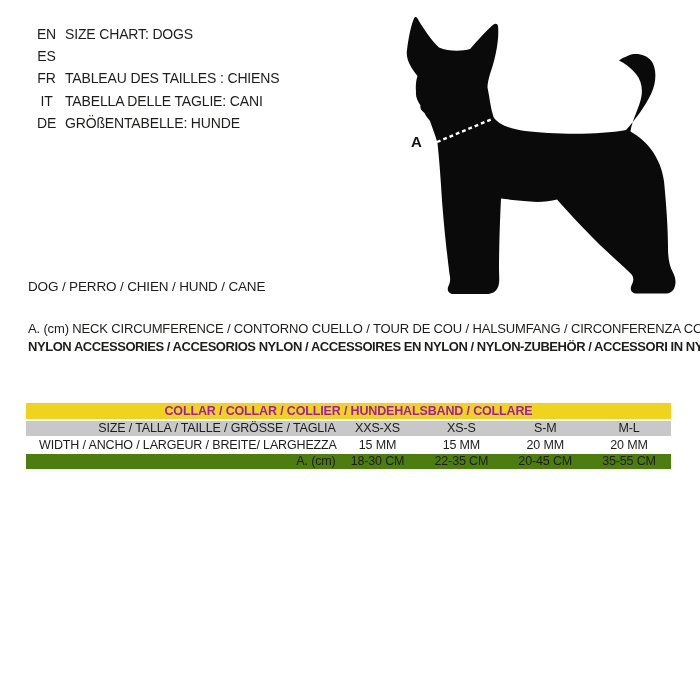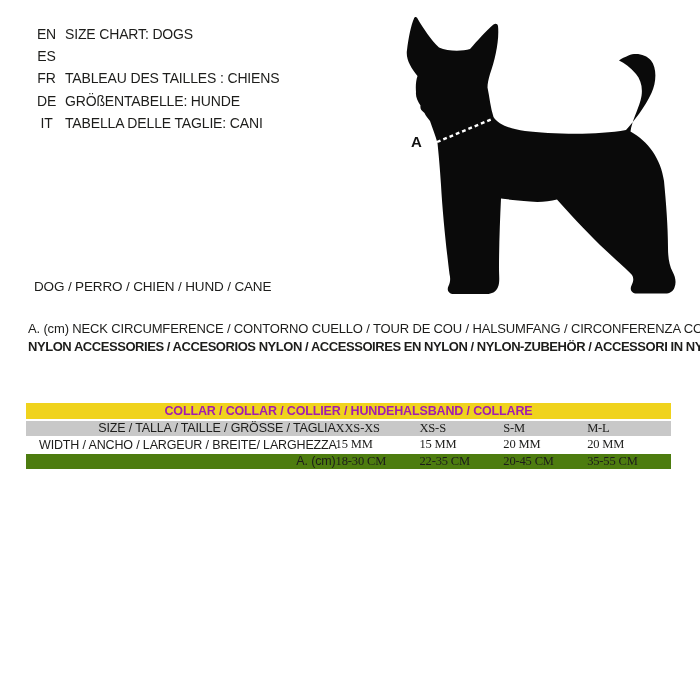--- a/index.html
+++ b/index.html
@@ -11,58 +11,58 @@
   }
   
   .lang-list{position:absolute;left:28px;top:23px;}
   .lang-row{display:flex;height:22.2px;align-items:center;font-size:14px;font-weight:400;white-space:nowrap;text-align:center;}
   .lang-code{width:37px;flex:0 0 37px;}
   
   .dog-wrap{position:absolute;left:0;top:0;width:700px;height:310px;}
   .dog-svg{position:absolute;left:0;top:0;}
   .measure-marker{position:absolute;left:411px;top:133px;width:20px;font-size:15px;font-weight:700;color:#111;}
   
-  .animal-label{position:absolute;left:28px;top:279px;font-size:13.5px;white-space:nowrap;margin-left:6px;}
+  .animal-label{position:absolute;left:28px;top:279px;font-size:13.5px;white-space:nowrap;}
   .measure-note{position:absolute;left:28px;top:321px;font-size:13px;white-space:nowrap;}
   .material-note{position:absolute;left:28px;top:339px;font-size:13px;font-weight:700;letter-spacing:-0.45px;white-space:nowrap;}
   
   .size-table{position:absolute;left:26px;top:403px;width:645px;font-size:12.5px;}
   .t-header{height:16px;background:#F0D31D;display:flex;align-items:center;justify-content:center;
             font-weight:700;color:#a21caf;}
   .t-row{display:grid;grid-template-columns:48% 13% 13% 13% 13%;height:15px;margin-top:1.5px;align-items:center;}
   .t-row.r0{background:#C8C8C8;}
   .t-row.r1{background:#ffffff;}
   .t-row.r2{background:#4d7c0f;}
   .t-label{padding-left:13px;text-align:right;white-space:nowrap;}
-  .t-val{white-space:nowrap;font-family:Liberation Serif, serif;}
+  .t-val{text-align:center;white-space:nowrap;}
 </style>
 </head>
 <body>
 
 <div class="canvas">
 
   <div class="lang-list">
     <div class="lang-row">
       <span class="lang-code">EN</span>
       <span class="lang-label">SIZE CHART: DOGS</span>
     </div>
     <div class="lang-row">
       <span class="lang-code">ES</span>
     </div>
     <div class="lang-row">
       <span class="lang-code">FR</span>
       <span class="lang-label">TABLEAU DES TAILLES : CHIENS</span>
     </div>
     <div class="lang-row">
+      <span class="lang-code">IT</span>
+      <span class="lang-label">TABELLA DELLE TAGLIE: CANI</span>
+    </div>
+    <div class="lang-row">
       <span class="lang-code">DE</span>
       <span class="lang-label">GRÖßENTABELLE: HUNDE</span>
-    </div>
-    <div class="lang-row">
-      <span class="lang-code">IT</span>
-      <span class="lang-label">TABELLA DELLE TAGLIE: CANI</span>
     </div>
   </div>
 
   <div class="dog-wrap">
     <svg class="dog-svg" width="700" height="310" viewBox="0 0 700 310" aria-hidden="true">
       <path fill="#0a0a0a" d="
         M 416 92
         C 415.5 86 416 80 417.5 76
         C 411 68 405.5 59 407 50
         C 408.5 38 411 25 414 18.5

